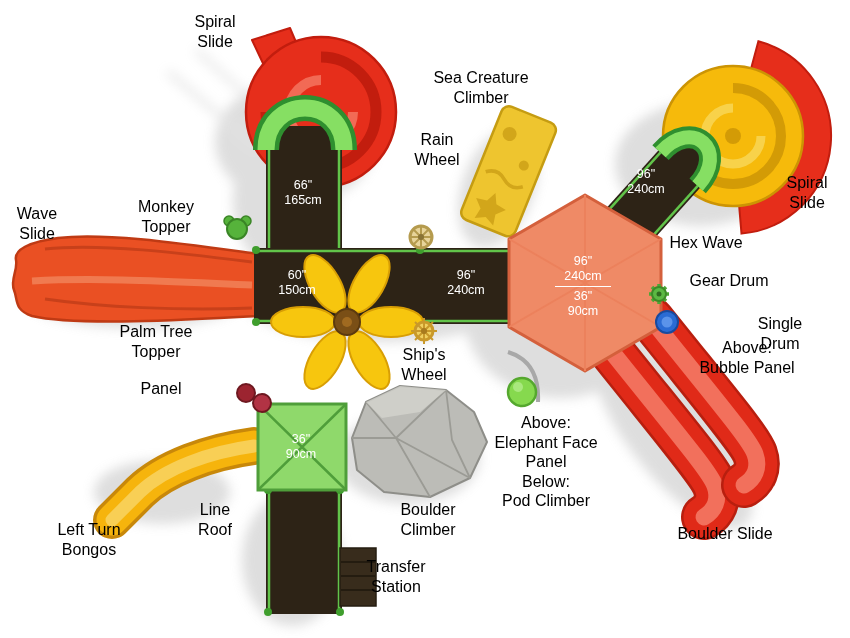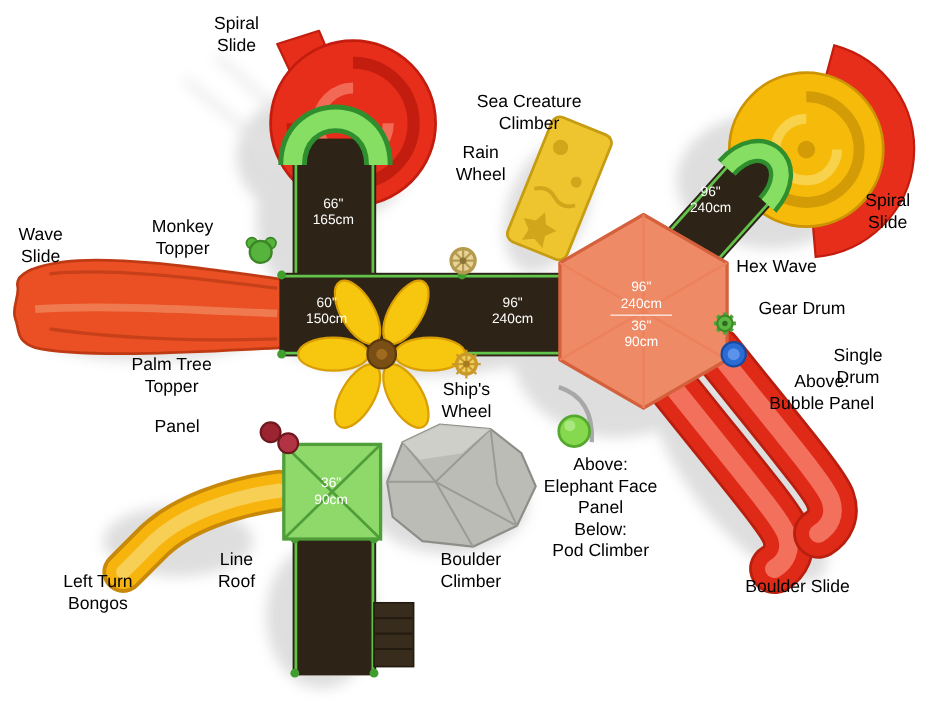--- a/index.html
+++ b/index.html
@@ -190,21 +190,21 @@
   </g>
   <g transform="translate(659,294)">
     <path d="M-10,0 H10 M0,-10 V10 M-7,-7 L7,7 M-7,7 L7,-7" stroke="#4da635" stroke-width="3.5"></path>
     <circle r="7" fill="#5cb843" stroke="#3d8a28" stroke-width="2"></circle>
     <circle r="2.5" fill="#2f6b1f"></circle>
   </g>
 </svg>
 
 <div class="label" style="left:215px; top:12px">Spiral
 Slide</div>
-<div class="label" style="left:481px; top:83px">Sea Creature
+<div class="label" style="left:481px; top:68px">Sea Creature
 Climber</div>
 <div class="label" style="left:437px; top:130px">Rain
 Wheel</div>
 <div class="label" style="left:807px; top:173px">Spiral
 Slide</div>
 <div class="label" style="left:37px;  top:204px">Wave
 Slide</div>
 <div class="label" style="left:166px; top:197px">Monkey
 Topper</div>
 <div class="label" style="left:706px; top:233px">Hex Wave</div>
@@ -221,20 +221,22 @@
 Elephant Face
 Panel
 Below:
 Pod Climber</div>
 <div class="label" style="left:89px;  top:520px">Left Turn
 Bongos</div>
 <div class="label" style="left:215px; top:500px">Line
 Roof</div>
 <div class="label" style="left:428px; top:500px">Boulder
 Climber</div>
+<div class="label" style="left:396px; top:557px">Transfer
+Station</div>
 <div class="label" style="left:725px; top:524px">Boulder Slide</div>
 
 <div class="meas" style="left:303px; top:178px">66"
 165cm</div>
 <div class="meas" style="left:646px; top:167px">96"
 240cm</div>
 <div class="meas" style="left:297px; top:268px">60"
 150cm</div>
 <div class="meas" style="left:466px; top:268px">96"
 240cm</div>

